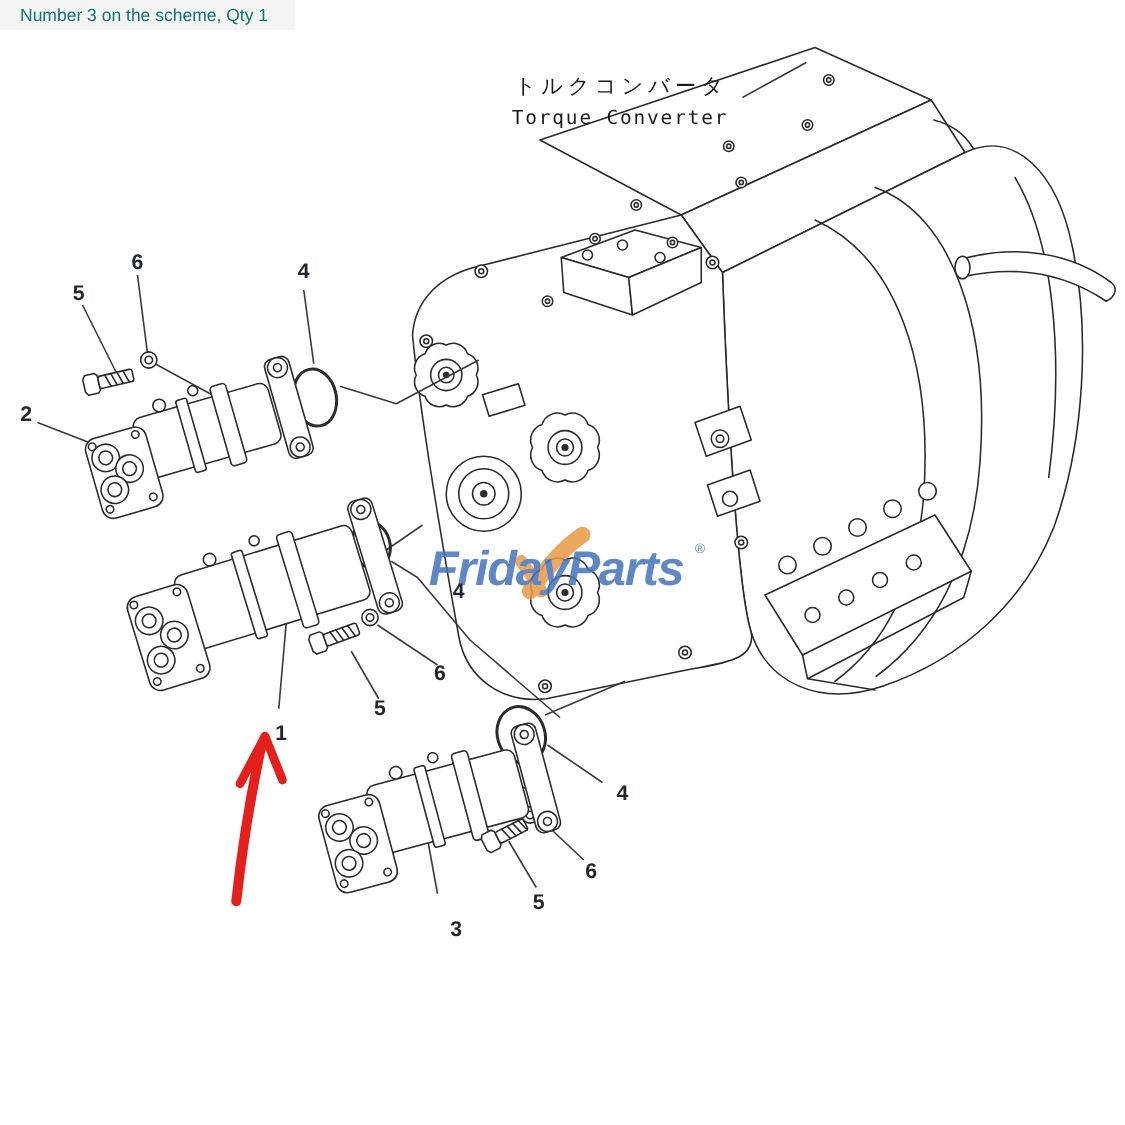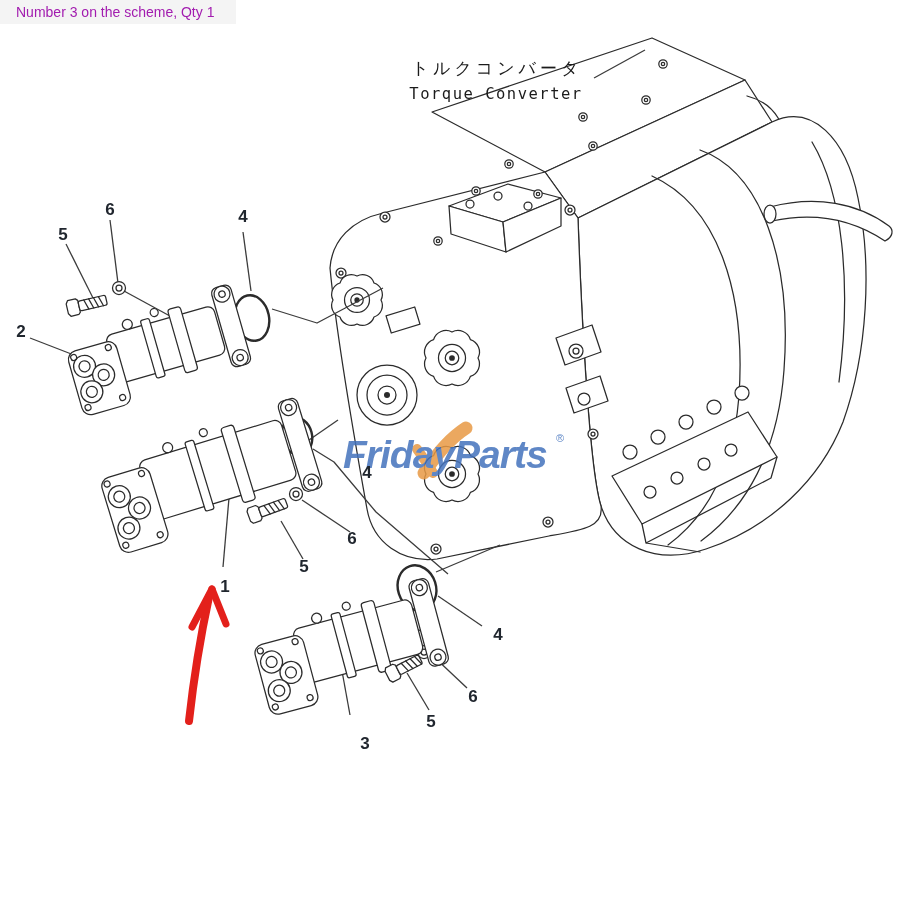--- a/index.html
+++ b/index.html
@@ -1,18 +1,18 @@
 <!DOCTYPE html>
 <html><head>
 <meta charset="utf-8">
 <style>
   html,body{margin:0;padding:0;background:#fff;}
   #stage{position:relative;width:900px;height:900px;background:#fff;overflow:hidden;
          font-family:"Liberation Sans",sans-serif;}
-  #hdr{position:absolute;top:0;left:0;background:#f4f4f4;color:#a21caf;
+  #hdr{position:absolute;top:0;left:0;background:#f4f4f4;color:#0f766e;
        font-size:14px;line-height:24px;padding:0 22px 0 16px;white-space:nowrap;}
   svg{position:absolute;top:0;left:0;}
   .ln{stroke:#2b2b2b;stroke-width:1.25;fill:none;stroke-linejoin:round;stroke-linecap:round;}
   .f{fill:#ffffff;}
   .ld{stroke:#3c3c3c;stroke-width:1.3;fill:none;stroke-linejoin:round;}
   .or{stroke:#2b2b2b;stroke-width:2.4;fill:none;}
   .callout{font-family:"Liberation Sans",sans-serif;font-size:17px;font-weight:600;fill:#20262e;}
   .jp{font-family:"DejaVu Sans Mono","Liberation Mono",monospace;font-size:17px;letter-spacing:4px;fill:#1b1b1b;}
   .en{font-family:"DejaVu Sans Mono","Liberation Mono",monospace;font-size:15.5px;letter-spacing:1.5px;fill:#1b1b1b;}
   .wmtext{font-family:"Liberation Sans",sans-serif;font-style:italic;font-weight:bold;

